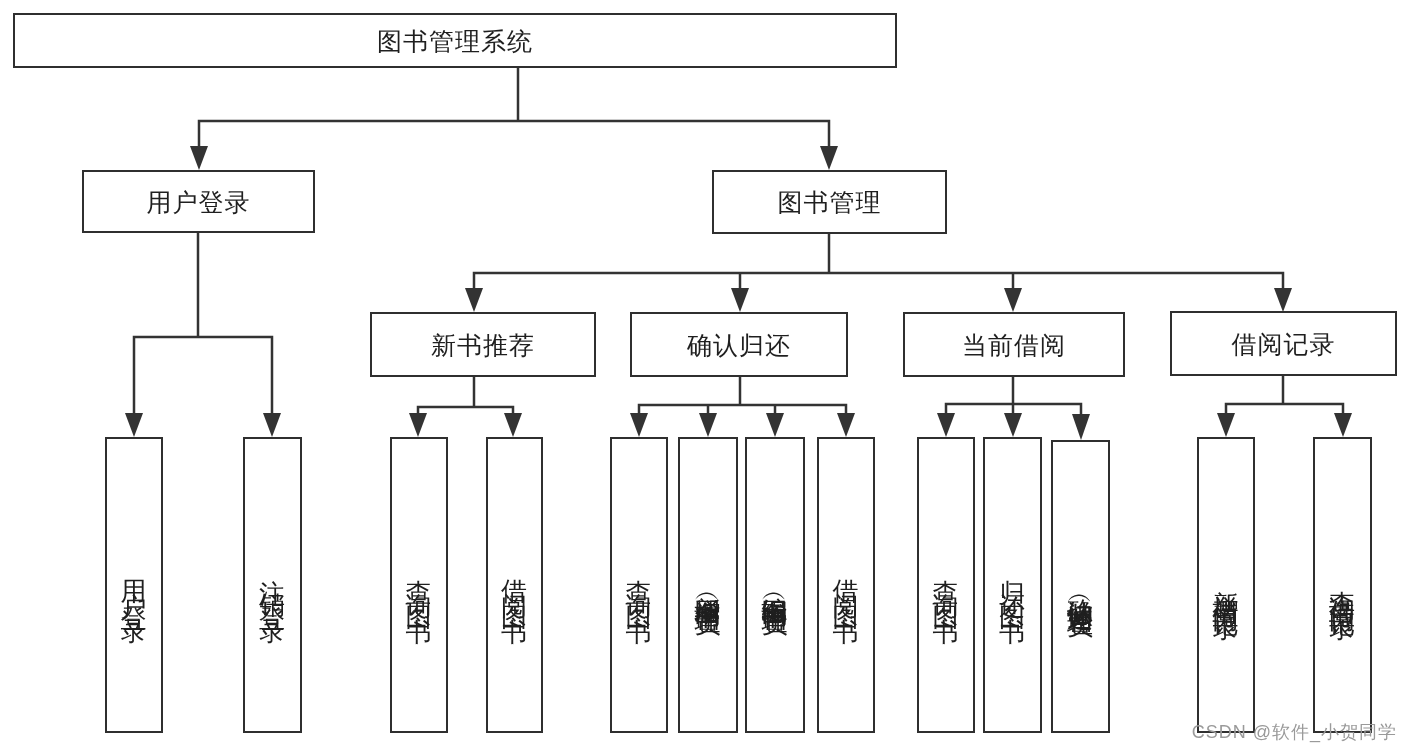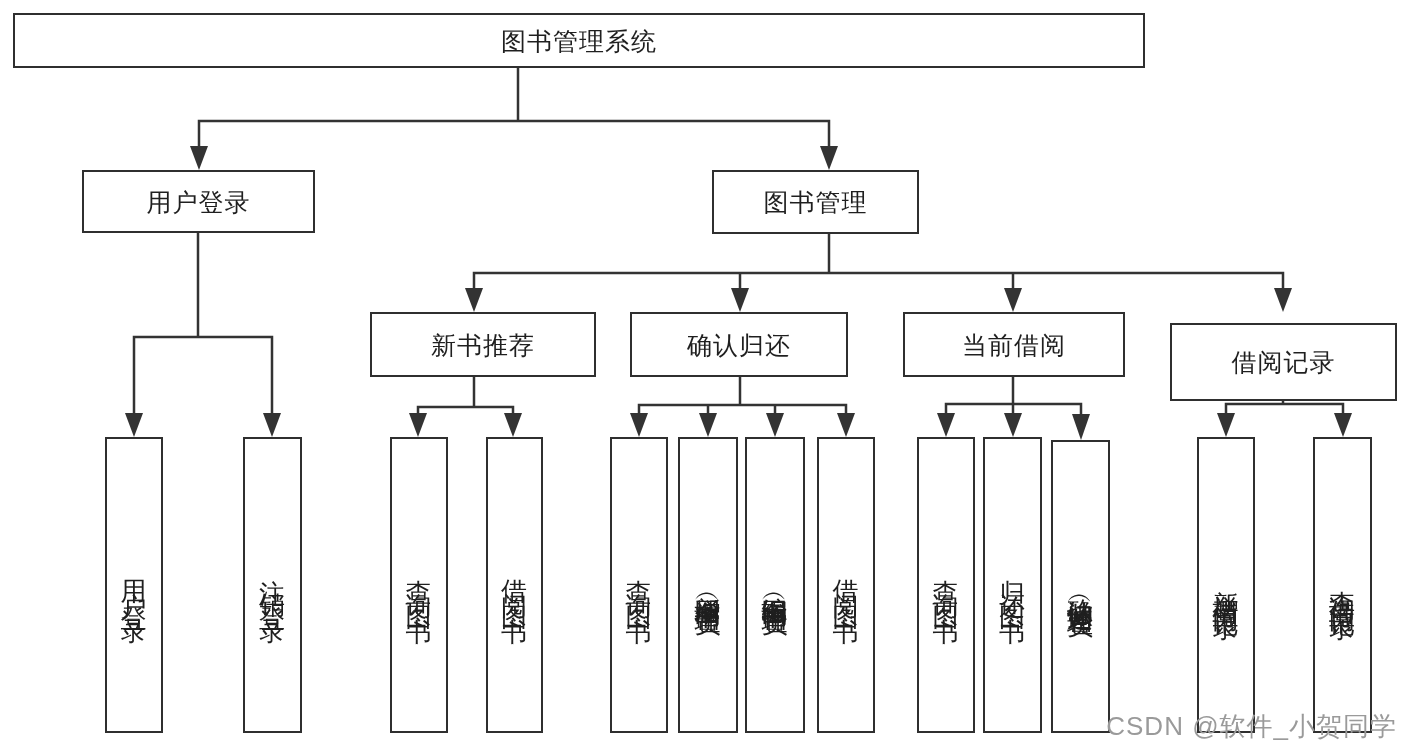--- a/index.html
+++ b/index.html
@@ -35,21 +35,21 @@
     text-orientation:mixed;
     font-size:26px;
     line-height:1;
     letter-spacing:13px;
   }
   .node.v.mid .lbl{letter-spacing:5px;}
   .node.v.long .lbl{letter-spacing:2px;}
   .watermark{
     position:absolute;
     right:8px;bottom:3px;
-    font-size:26px;
+    font-size:18px;
     letter-spacing:1px;
     color:var(--watermark);
     white-space:nowrap;
   }
 </style>
 </head>
 <body>
 
 <div class="stage">
 
@@ -101,41 +101,41 @@
       <polygon class="arrow" points="1072,414 1090,414 1081,440"></polygon>
     </g>
     <g>
       <polyline class="wire" points="1283,376 1283,404"></polyline>
       <polyline class="wire" points="1226,418 1226,404 1343,404 1343,418"></polyline>
       <polygon class="arrow" points="1217,413 1235,413 1226,437"></polygon>
       <polygon class="arrow" points="1334,413 1352,413 1343,437"></polygon>
     </g>
   </svg>
 
-  <div class="node h" style="left:13px;top:13px;width:1132px;height:55px">
+  <div class="node h" style="left:13px;top:13px;width:884px;height:55px">
     <span class="lbl">图书管理系统</span>
   </div>
 
   <div class="node h" style="left:82px;top:170px;width:233px;height:63px">
     <span class="lbl">用户登录</span>
   </div>
-  <div class="node h" style="left:712px;top:170px;width:207px;height:64px">
+  <div class="node h" style="left:712px;top:170px;width:235px;height:64px">
     <span class="lbl">图书管理</span>
   </div>
 
   <div class="node h" style="left:370px;top:312px;width:226px;height:65px">
     <span class="lbl">新书推荐</span>
   </div>
   <div class="node h" style="left:630px;top:312px;width:218px;height:65px">
     <span class="lbl">确认归还</span>
   </div>
   <div class="node h" style="left:903px;top:312px;width:222px;height:65px">
     <span class="lbl">当前借阅</span>
   </div>
-  <div class="node h" style="left:1170px;top:323px;width:227px;height:78px">
+  <div class="node h" style="left:1170px;top:311px;width:227px;height:65px">
     <span class="lbl">借阅记录</span>
   </div>
 
   <div class="node v" style="left:105px;top:437px;width:58px;height:296px">
     <span class="lbl">用户登录</span>
   </div>
   <div class="node v" style="left:243px;top:437px;width:59px;height:296px">
     <span class="lbl">注销登录</span>
   </div>
 

